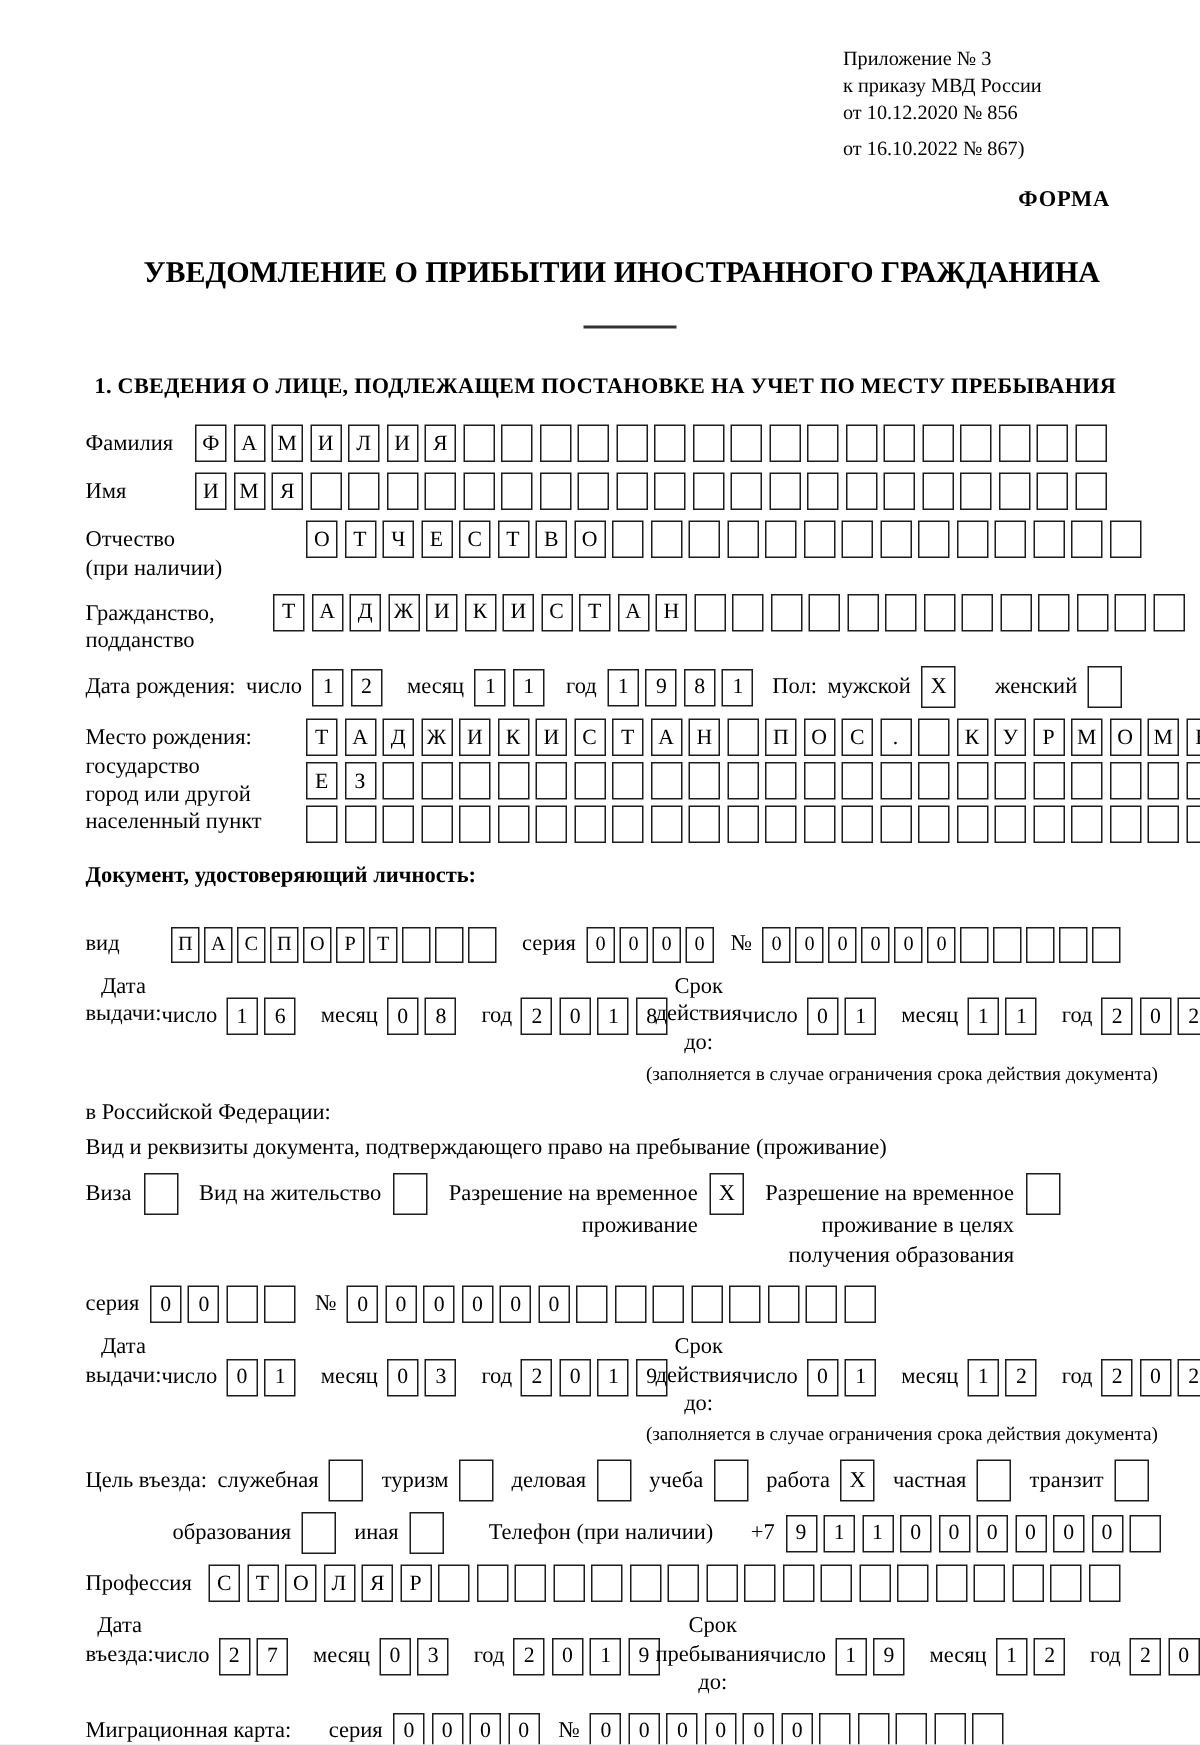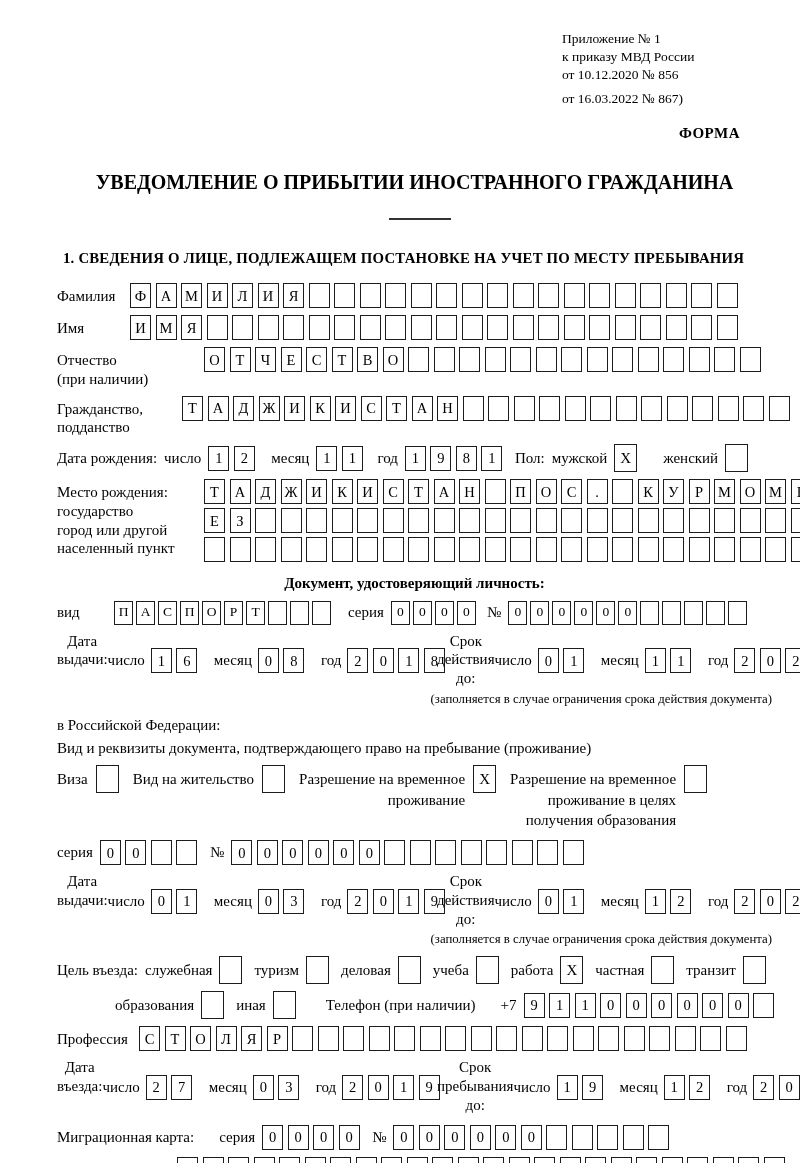--- a/index.html
+++ b/index.html
@@ -21,21 +21,21 @@
   .box{
     width:21px;height:25px;border:1.5px solid #1c1c1c;margin-right:4.5px;flex:none;
     display:inline-flex;align-items:center;justify-content:center;font-size:14.5px;box-sizing:border-box;background:#fff;
   }
   .sm .box{width:19px;height:24px;margin-right:3px;font-size:13.5px;}
   .cb{
     width:23px;height:28px;border:1.5px solid #1c1c1c;flex:none;box-sizing:border-box;
     display:inline-flex;align-items:center;justify-content:center;font-size:15px;background:#fff;
   }
   .stack > .cells{margin-bottom:4px;}
-  .center-head{font-weight:bold;text-align:center;margin:6px 0 8px 0;}
+  .center-head{font-weight:bold;text-align:left;margin:6px 0 24px 0;}
   .dates{display:flex;margin-bottom:1px;}
   .dcol{display:flex;flex-direction:row;}
   .dhead{text-align:center;margin-bottom:2px;}
   .dline{display:flex;align-items:center;}
   .dline .lbl{margin-right:6px;}
   .dline .grp{display:inline-flex;margin-right:12px;}
   .smallnote{font-size:12.8px;text-align:right;margin:2px 0 8px 0;}
   .introline{margin:4px 0 2px 0;}
   .opts{display:flex;align-items:flex-start;margin:8px 0 10px 0;}
   .opt{display:flex;align-items:flex-start;margin-right:14px;}
@@ -44,25 +44,25 @@
   .inlinerow .t{margin-right:7px;white-space:nowrap;}
   .inlinerow .cb{margin-right:12px;}
   .gap18{width:18px;flex:none;}
 </style>
 </head>
 <body>
 
 <div class="page">
 
   <div class="appendix">
-    <div>Приложение № 1</div>
+    <div>Приложение № 3</div>
     <div>к приказу МВД России</div>
     <div>от 10.12.2020 № 856</div>
     <div class="app-note">
-      <div>от 16.03.2022 № 867)</div>
+      <div>от 16.10.2022 № 867)</div>
     </div>
   </div>
 
   <div class="forma">ФОРМА</div>
 
   <div class="title">
     <div>УВЕДОМЛЕНИЕ О ПРИБЫТИИ ИНОСТРАННОГО ГРАЖДАНИНА</div>
     <div>
       <span class="uline"></span>
     </div>

